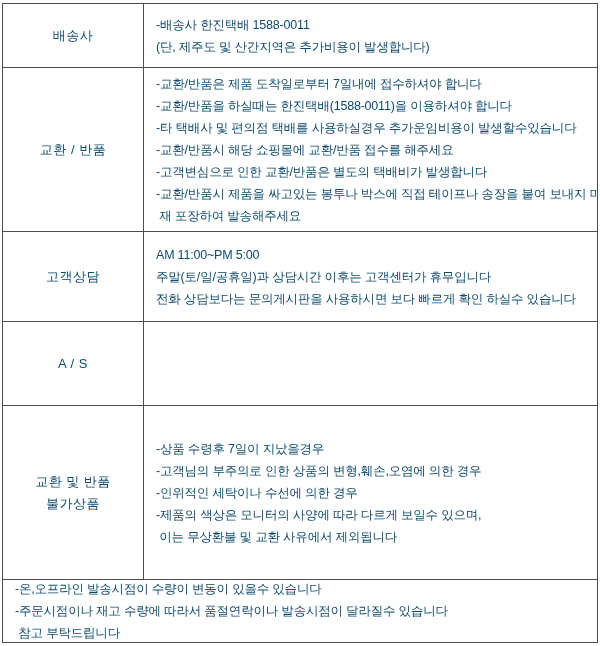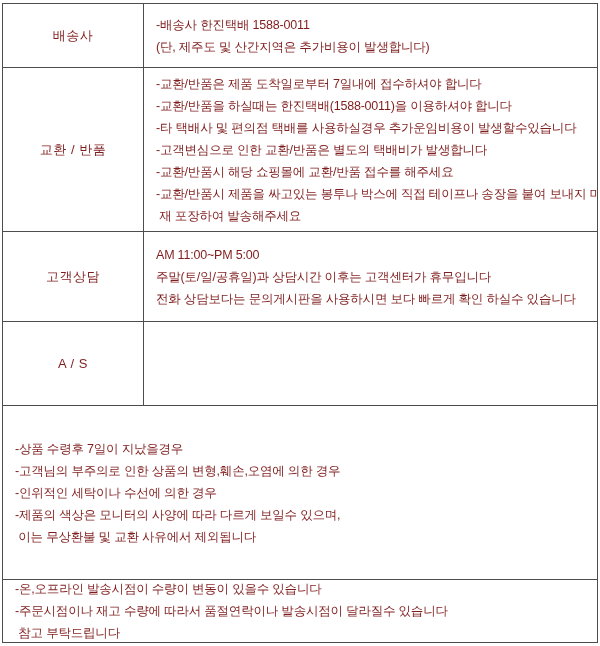--- a/index.html
+++ b/index.html
@@ -9,21 +9,21 @@
     font-family: "Liberation Sans", "DejaVu Sans", sans-serif;
     overflow: hidden;
   }
   .policy-table {
     position: absolute;
     left: 2px; top: 3px;
     width: 596px; height: 640px;
     border: 1px solid #4d4d4d;
     display: flex;
     flex-direction: column;
-    color: #7f1d1d;
+    color: #0c4a6e;
     background: #ffffff;
   }
   .p-row {
     display: flex;
     flex: none;
     border-bottom: 1px solid #4d4d4d;
   }
   .p-row:last-child { border-bottom: none; }
   .row-1 { height: 64px; }
   .row-2 { height: 164px; }
@@ -76,22 +76,22 @@
   </div>
 
   <div class="p-row row-2">
     <div class="label-cell">
       <div class="label-line">교환 / 반품</div>
     </div>
     <div class="content-cell">
       <div class="content-line">-교환/반품은 제품 도착일로부터 7일내에 접수하셔야 합니다</div>
       <div class="content-line">-교환/반품을 하실때는 한진택배(1588-0011)을 이용하셔야 합니다</div>
       <div class="content-line">-타 택배사 및 편의점 택배를 사용하실경우 추가운임비용이 발생할수있습니다</div>
+      <div class="content-line">-교환/반품시 해당 쇼핑몰에 교환/반품 접수를 해주세요</div>
       <div class="content-line">-고객변심으로 인한 교환/반품은 별도의 택배비가 발생합니다</div>
-      <div class="content-line">-교환/반품시 해당 쇼핑몰에 교환/반품 접수를 해주세요</div>
       <div class="content-line">-교환/반품시 제품을 싸고있는 봉투나 박스에 직접 테이프나 송장을 붙여 보내지 마시고</div>
       <div class="content-line"> 재 포장하여 발송해주세요</div>
     </div>
   </div>
 
   <div class="p-row row-3">
     <div class="label-cell">
       <div class="label-line">고객상담</div>
     </div>
     <div class="content-cell">
@@ -101,20 +101,24 @@
     </div>
   </div>
 
   <div class="p-row row-4">
     <div class="label-cell">
       <div class="label-line">A / S</div>
     </div>
   </div>
 
   <div class="p-row row-5">
+    <div class="label-cell">
+      <div class="label-line">교환 및 반품</div>
+      <div class="label-line">불가상품</div>
+    </div>
     <div class="content-cell">
       <div class="content-line">-상품 수령후 7일이 지났을경우</div>
       <div class="content-line">-고객님의 부주의로 인한 상품의 변형,훼손,오염에 의한 경우</div>
       <div class="content-line">-인위적인 세탁이나 수선에 의한 경우</div>
       <div class="content-line">-제품의 색상은 모니터의 사양에 따라 다르게 보일수 있으며,</div>
       <div class="content-line"> 이는 무상환불 및 교환 사유에서 제외됩니다</div>
     </div>
   </div>
 
   <div class="p-row row-6">

